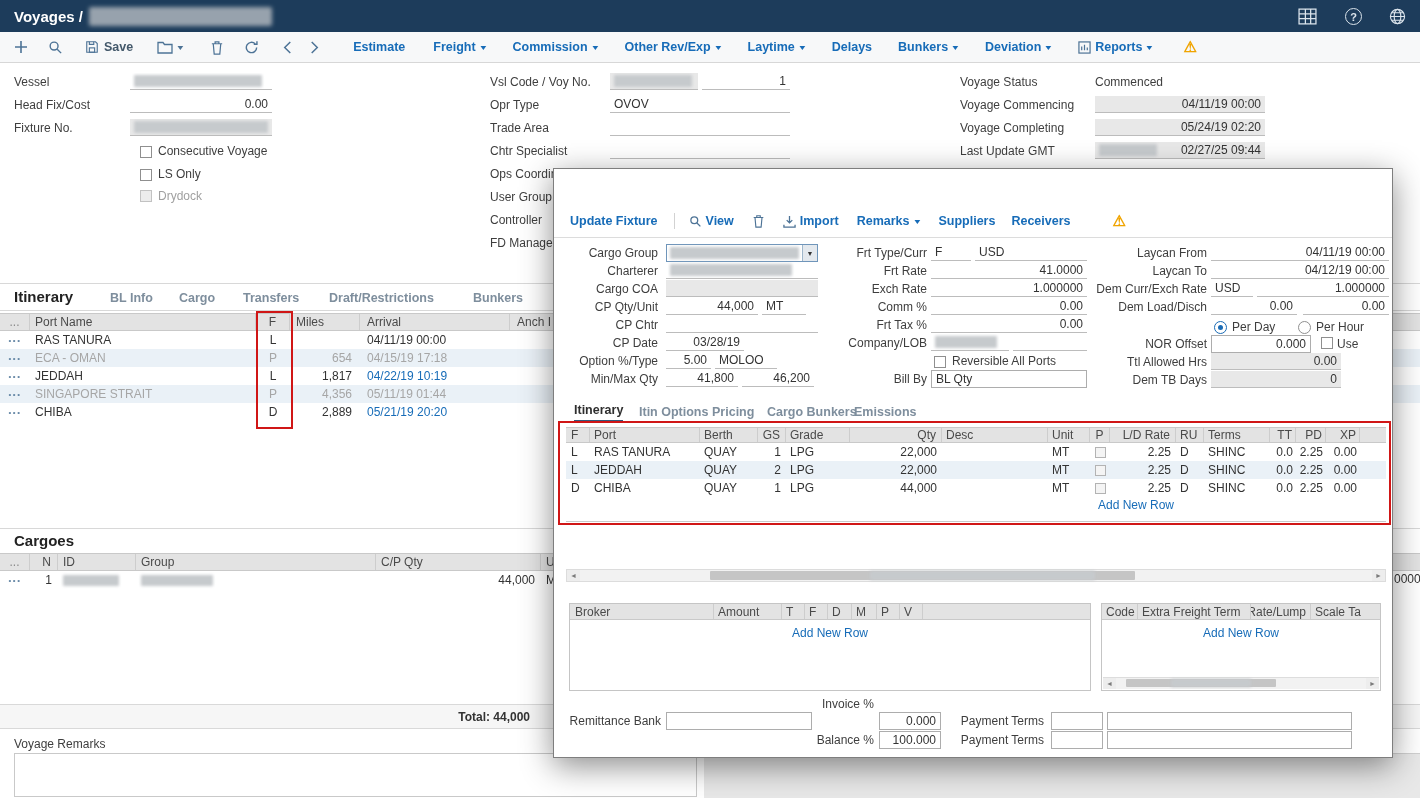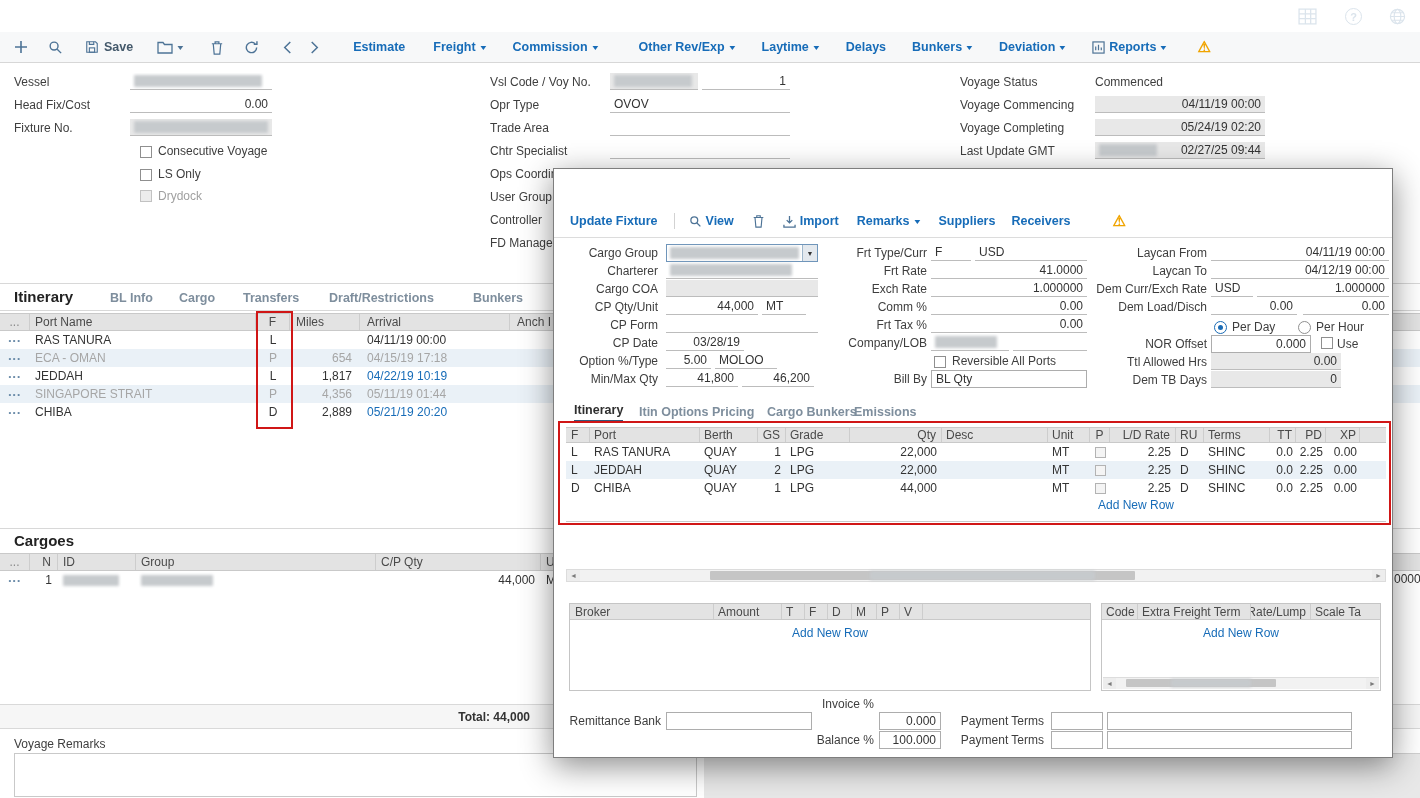--- a/index.html
+++ b/index.html
@@ -87,20 +87,24 @@
 .redbox{border:2px solid #d01616;position:absolute}
 .grid{border:1px solid #c5c5c5;background:#fff;position:absolute}
 .helpcirc{width:17px;height:17px;border:1.6px solid #dbe4ec;border-radius:50%;display:flex;align-items:center;justify-content:center;font-size:11px;font-weight:bold;color:#dbe4ec}
 svg{display:block}
 </style>
 </head>
 <body>
 
 <div id="page">
 
+  <div class="abs flex topbar">
+    <span class="tb-title">Voyages /</span>
+    <span class="rd-dark" style="width:183px;height:19px"></span>
+  </div>
   <div class="abs" style="left:1298px;top:8px;color:#dbe4ec">
     <svg width="19" height="17" viewBox="0 0 18 16" fill="none" stroke="currentColor" stroke-width="1.2">
         <rect x="1" y="1" width="16" height="14"></rect>
         <path d="M1 5.5h16M1 10h16M7 1v14M12 1v14"></path>
       </svg>
   </div>
   <div class="abs helpcirc" style="left:1345px;top:8px">
     <span>?</span>
   </div>
   <div class="abs" style="left:1389px;top:8px;color:#dbe4ec">
@@ -164,21 +168,21 @@
         <span>Estimate</span>
       </span>
     <span class="tm" style="margin-left:28px">
         <span>Freight</span>
         <span class="caret">▼</span>
       </span>
     <span class="tm" style="margin-left:26px">
         <span>Commission</span>
         <span class="caret">▼</span>
       </span>
-    <span class="tm" style="margin-left:40px">
+    <span class="tm" style="margin-left:26px">
         <span>Other Rev/Exp</span>
         <span class="caret">▼</span>
       </span>
     <span class="tm" style="margin-left:26px">
         <span>Laytime</span>
         <span class="caret">▼</span>
       </span>
     <span class="tm" style="margin-left:26px">
         <span>Delays</span>
       </span>
@@ -395,21 +399,21 @@
     </div>
     <div class="abs rlbl" style="left:8px;top:94px;width:96px">Charterer</div>
     <div class="abs fld flex" style="left:112px;top:93px;width:152px">
         <span class="redact" style="width:122px;height:12px"></span>
       </div>
     <div class="abs rlbl" style="left:8px;top:112px;width:96px">Cargo COA</div>
     <div class="abs fld ro" style="left:112px;top:111px;width:152px"></div>
     <div class="abs rlbl" style="left:8px;top:130px;width:96px">CP Qty/Unit</div>
     <div class="abs fld num" style="left:112px;top:129px;width:92px">44,000</div>
     <div class="abs fld" style="left:208px;top:129px;width:44px">MT</div>
-    <div class="abs rlbl" style="left:8px;top:148px;width:96px">CP Form</div>
+    <div class="abs rlbl" style="left:8px;top:148px;width:96px">CP Chtr</div>
     <div class="abs fld" style="left:112px;top:147px;width:152px"></div>
     <div class="abs rlbl" style="left:8px;top:166px;width:96px">CP Date</div>
     <div class="abs fld num" style="left:112px;top:165px;width:78px">03/28/19</div>
     <div class="abs rlbl" style="left:8px;top:184px;width:96px">Option %/Type</div>
     <div class="abs fld num" style="left:112px;top:183px;width:45px">5.00</div>
     <div class="abs fld" style="left:161px;top:183px;width:62px">MOLOO</div>
     <div class="abs rlbl" style="left:8px;top:202px;width:96px">Min/Max Qty</div>
     <div class="abs fld num" style="left:112px;top:201px;width:72px">41,800</div>
     <div class="abs fld num" style="left:188px;top:201px;width:72px">46,200</div>
 

